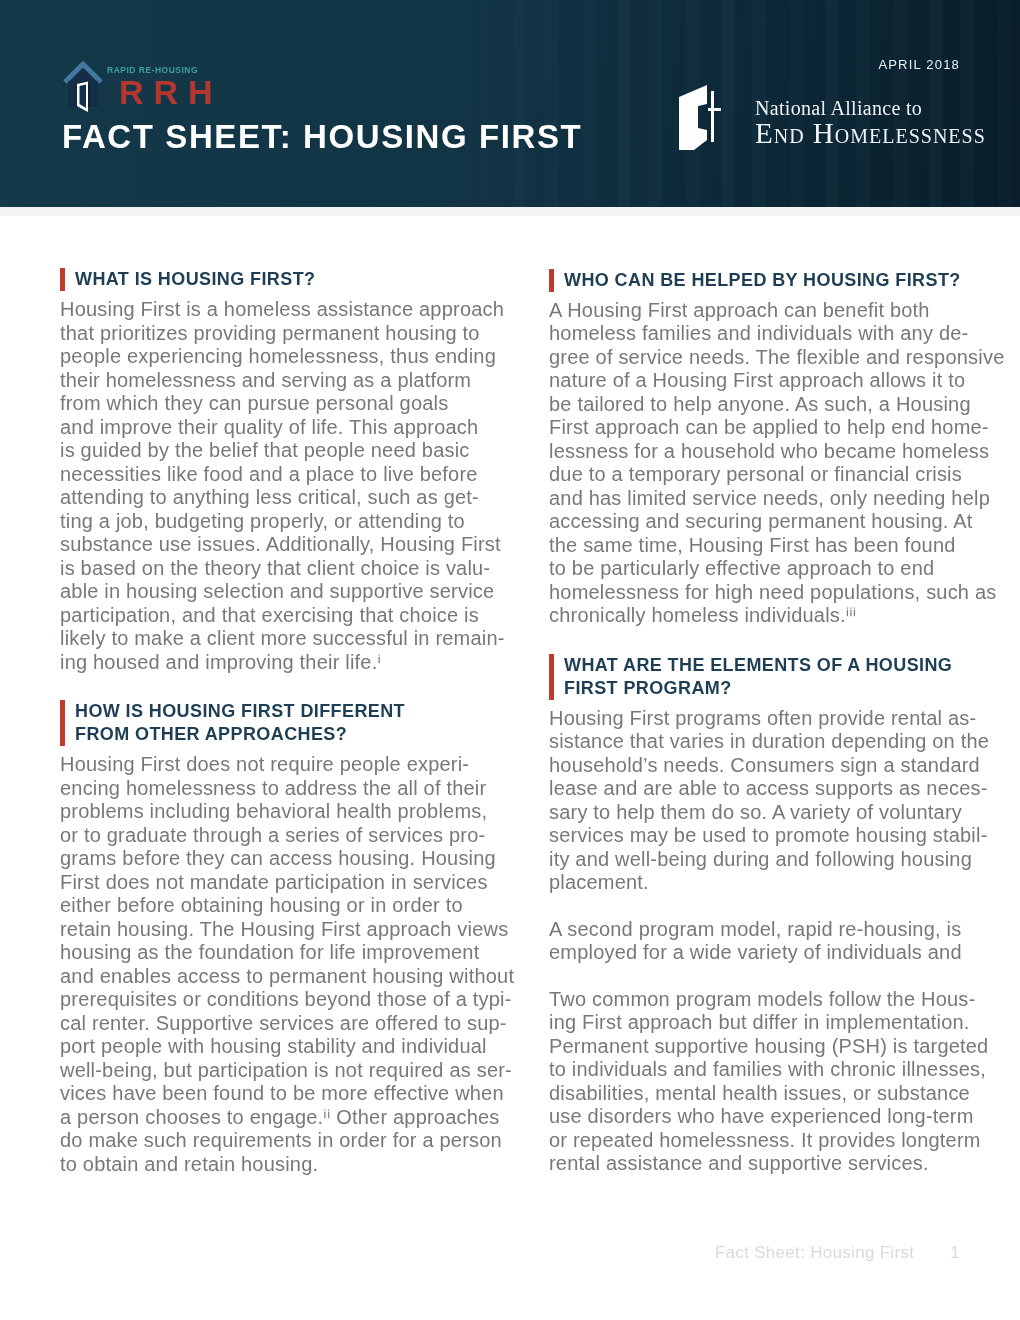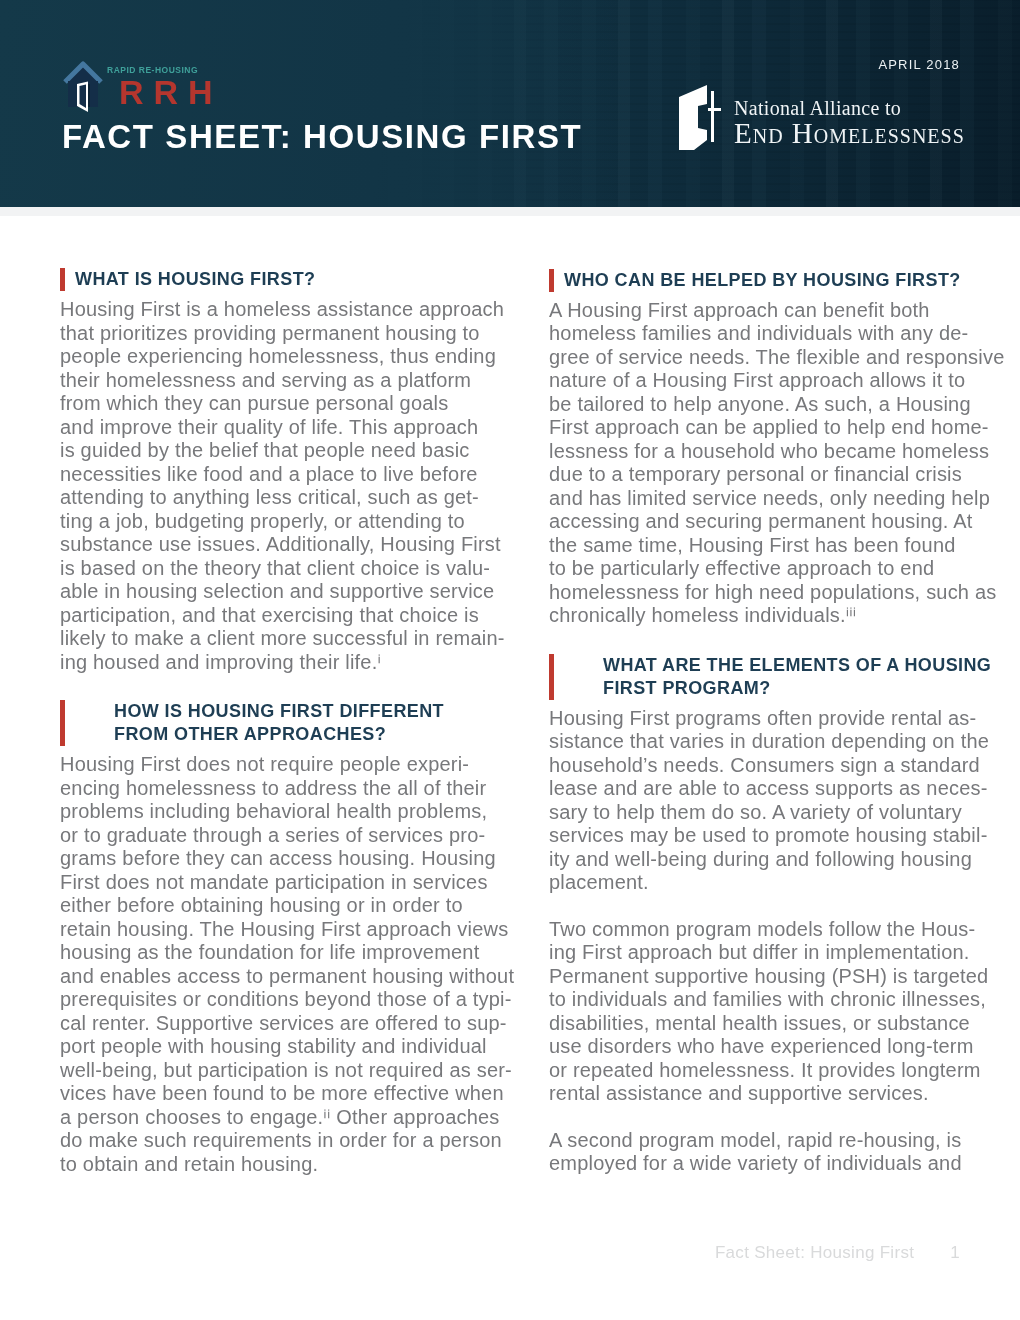--- a/index.html
+++ b/index.html
@@ -35,40 +35,40 @@
     margin-top:5px;white-space:pre;
   }
   .brand-acronym{
     font-size:34px;line-height:30px;font-weight:bold;letter-spacing:10px;
     color:#b5362e;margin-top:2px;white-space:pre;margin-left:12px;
   }
   .page-title{
     position:absolute;left:62px;top:118px;margin:0;
     color:#ffffff;font-size:33px;font-weight:bold;letter-spacing:1.6px;white-space:pre;
   }
-  .naeh{position:absolute;left:675px;top:80px;display:flex;}
+  .naeh{position:absolute;left:675px;top:80px;display:flex;gap:21px;}
   .naeh svg{display:block;}
   .naeh-text{
     margin-left:11px;margin-top:17px;color:#f0f4f6;
     font-family:"Liberation Serif", serif;
   }
   .naeh-line1{font-size:20px;line-height:23px;letter-spacing:.3px;white-space:pre;}
   .naeh-line2{font-size:29px;line-height:27px;font-variant:small-caps;letter-spacing:1px;white-space:pre;}
   .header-strip{
     position:absolute;left:0;top:207px;width:1020px;height:9px;background:#f2f3f4;
   }
   
   .cols{
     position:absolute;left:60px;top:268px;width:900px;
     display:flex;gap:64px;align-items:center;
   }
   .col-left{width:425px;flex:0 0 425px;}
   .col-right{width:411px;flex:0 0 411px;}
   h2.sec{display:flex;margin:0 0 7px 0;}
-  h2.sec.mt{margin-top:26px;gap:39px;}
+  h2.sec.mt{margin-top:26px;}
   .sec .bar{flex:0 0 5px;background:#bf3a2f;margin-right:10px;}
   .sec .ht{
     font-size:18px;line-height:23px;font-weight:bold;color:#1e3e54;
     letter-spacing:.4px;white-space:pre;
   }
   p.body{
     margin:0;font-size:20px;line-height:23.5px;color:#77787b;
     letter-spacing:.2px;white-space:pre;
   }
   p.body + p.body{margin-top:23px;}
@@ -200,30 +200,30 @@
 FIRST PROGRAM?</span>
       </h2>
       <p class="body">Housing First programs often provide rental as-
 sistance that varies in duration depending on the
 household’s needs. Consumers sign a standard
 lease and are able to access supports as neces-
 sary to help them do so. A variety of voluntary
 services may be used to promote housing stabil-
 ity and well-being during and following housing
 placement.</p>
+      <p class="body">A second program model, rapid re-housing, is
+employed for a wide variety of individuals and</p>
       <p class="body">Two common program models follow the Hous-
 ing First approach but differ in implementation.
 Permanent supportive housing (PSH) is targeted
 to individuals and families with chronic illnesses,
 disabilities, mental health issues, or substance
 use disorders who have experienced long-term
 or repeated homelessness. It provides longterm
 rental assistance and supportive services.</p>
-      <p class="body">A second program model, rapid re-housing, is
-employed for a wide variety of individuals and</p>
     </section>
 
   </main>
 
   <footer class="footer">
     <span>Fact Sheet: Housing First</span>
     <span>1</span>
   </footer>
 
 </div>

